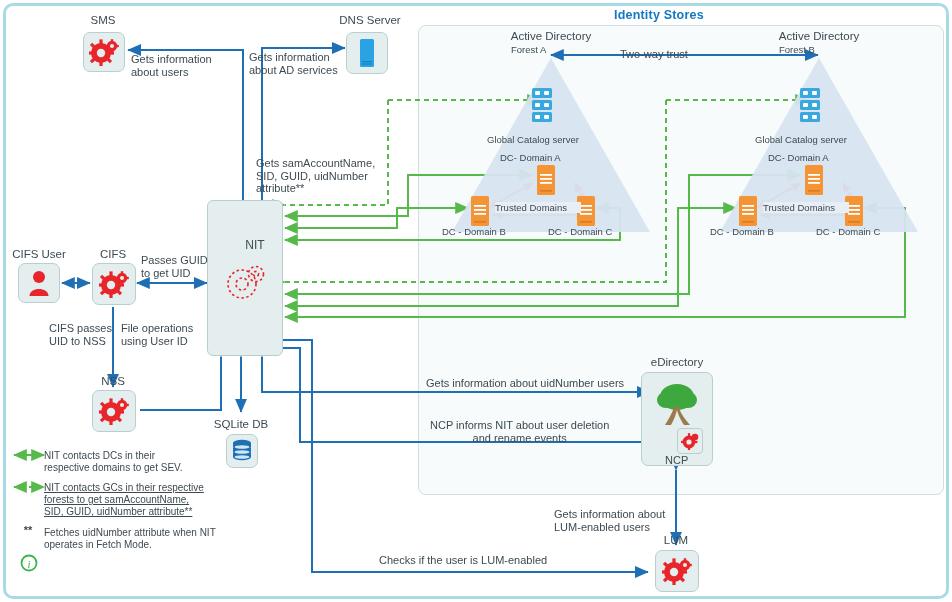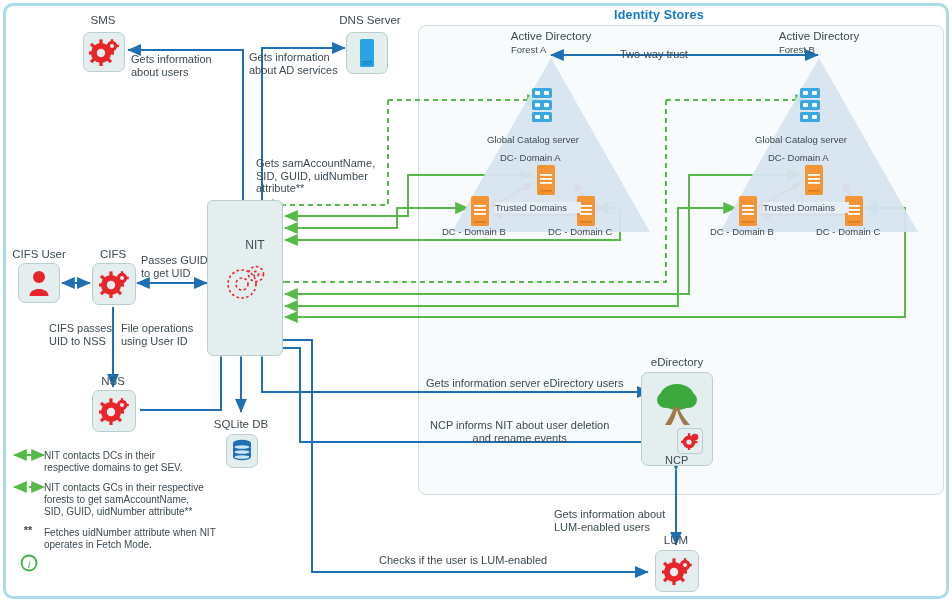--- a/index.html
+++ b/index.html
@@ -406,21 +406,21 @@
   <div class="txt" style="left:256px;top:157px;">Gets samAccountName,
 SID, GUID, uidNumber
 attribute**</div>
   <div class="txt" style="left:620px;top:48px;">Two-way trust</div>
   <div class="txt" style="left:141px;top:254px;">Passes GUID
 to get UID</div>
   <div class="txt" style="left:49px;top:322px;">CIFS passes
 UID to NSS</div>
   <div class="txt" style="left:121px;top:322px;">File operations
 using User ID</div>
-  <div class="txt" style="left:426px;top:377px;">Gets information server eDirectory users</div>
+  <div class="txt" style="left:426px;top:377px;">Gets information about uidNumber users</div>
   <div class="txt" style="left:430px;top:419px;text-align:center;">NCP informs NIT about user deletion
 and rename events</div>
   <div class="txt" style="left:554px;top:508px;">Gets information about
 LUM-enabled users</div>
   <div class="txt" style="left:379px;top:554px;">Checks if the user is LUM-enabled</div>
 
   <svg style="position:absolute;left:8px;top:448px;" width="48" height="140">
     <defs>
       <marker id="lg1" markerWidth="8" markerHeight="8" refX="6.4" refY="3" orient="auto">
           <path d="M0,0 L7,3 L0,6 z" fill="#56b94a"></path>
@@ -430,18 +430,18 @@
         </marker>
     </defs>
     <path d="M6,7 L36,7" stroke="#56b94a" stroke-width="2" marker-start="url(#lg2)" marker-end="url(#lg1)"></path>
     <path d="M6,39 L36,39" stroke="#56b94a" stroke-width="2" stroke-dasharray="4,3.5" marker-start="url(#lg2)" marker-end="url(#lg1)"></path>
     <text x="20" y="86" fill="#3d4a52" font-size="11" font-family="Liberation Sans, sans-serif" text-anchor="middle" font-weight="bold">**</text>
     <circle cx="21" cy="115" r="7.5" fill="none" stroke="#3bb54a" stroke-width="1.8"></circle>
     <text x="21" y="119.5" fill="#3bb54a" font-size="11" font-family="Liberation Serif, serif" text-anchor="middle" font-style="italic">i</text>
   </svg>
   <div class="legtxt" style="left:44px;top:450px;">NIT contacts DCs in their
 respective domains to get SEV.</div>
-  <div class="legtxt" style="left:44px;top:482px;">NIT contacts GCs in their respective
+  <div class="legtxt" style="left:44px;top:482px;text-decoration:underline;">NIT contacts GCs in their respective
 forests to get samAccountName,
 SID, GUID, uidNumber attribute**</div>
   <div class="legtxt" style="left:44px;top:527px;">Fetches uidNumber attribute when NIT
 operates in Fetch Mode.</div>
 </div>
 
 </body></html>

